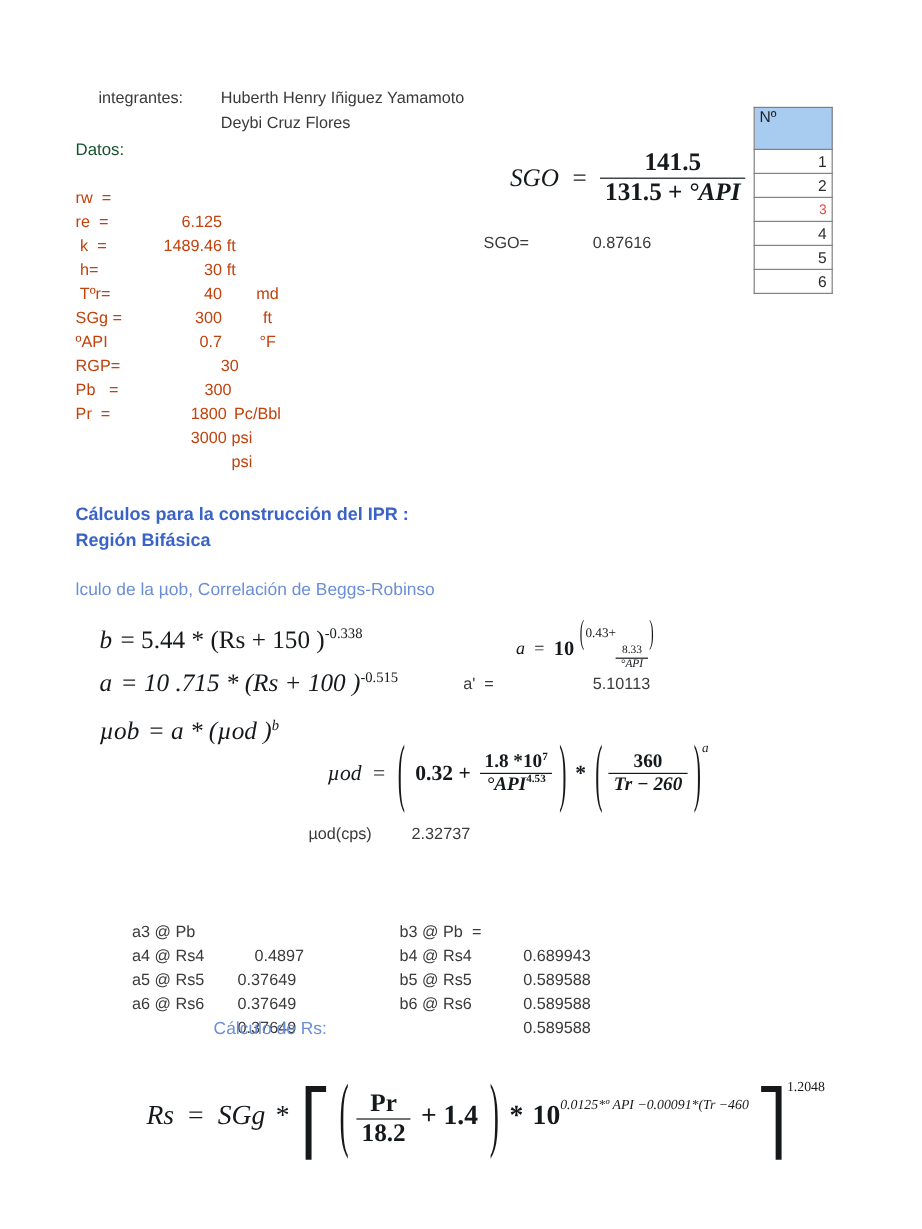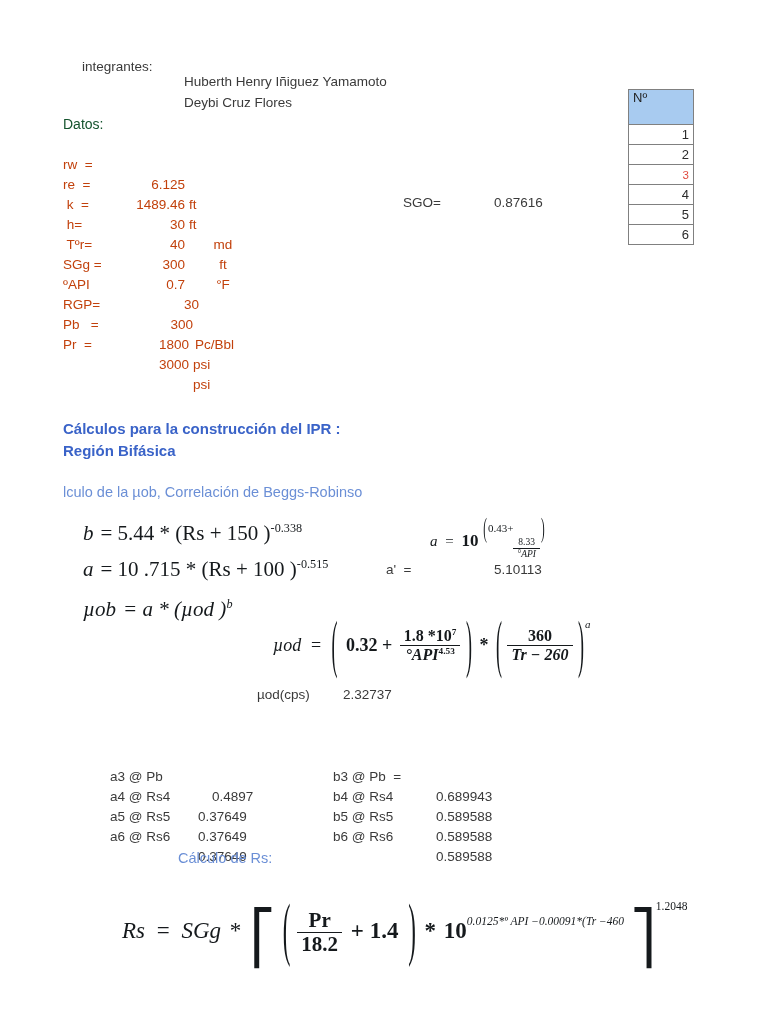--- a/index.html
+++ b/index.html
@@ -139,21 +139,21 @@
     line-height: 20px;
   }
   .ab-lbl { position: absolute; left: 0; width: 90px; }
   .ab-val { position: absolute; left: 88px; width: 78px; text-align: left; }
 </style>
 </head>
 <body>
 
 <div class="sheet">
 
-  <div class="abs txt" style="left:63px; top:57px;padding-left:19px;">integrantes:</div>
+  <div class="abs txt" style="left:63px; top:72px;padding-left:19px;">integrantes:</div>
   <div class="abs txt" style="left:184px; top:72px;">Huberth Henry Iñiguez Yamamoto</div>
   <div class="abs txt" style="left:184px; top:93px;">Deybi Cruz Flores</div>
   <div class="abs label-red" style="left:63px; top:114px; line-height:20px;">Datos:</div>
 
   <div class="param-row" style="left:63px; top:135px; width:200px;">
     <span class="p-name">rw  =</span>
     <span class="p-val">6.125</span>
     <span class="p-unit">ft</span>
   </div>
   <div class="param-row" style="left:63px; top:155px; width:200px;">
@@ -195,20 +195,28 @@
     <span class="p-name">Pb   =</span>
     <span class="p-val" style="left:54px;">1800</span>
     <span class="p-unit" style="left:130px;">psi</span>
   </div>
   <div class="param-row" style="left:63px; top:315px; width:200px;">
     <span class="p-name">Pr  =</span>
     <span class="p-val" style="left:54px;">3000</span>
     <span class="p-unit" style="left:130px;">psi</span>
   </div>
 
+  <div class="math" style="left:425px; top:124px; font-size:21px;">
+    <span class="mi vc">SGO</span>
+    <span class="vc" style="padding:0 6px;">=</span>
+    <span class="frac mb vc">
+      <span class="num">141.5</span>
+      <span class="den"><span>131.5 +</span><span class="mi" style="padding-left:5px;">°API</span></span>
+    </span>
+  </div>
 
   <div class="abs txt" style="left:403px; top:193px;">SGO=</div>
   <div class="abs txt" style="left:494px; top:193px;">0.87616</div>
 
   <table class="numtable">
     <tbody>
         <tr>
       <td class="hdr">Nº</td>
     </tr>
     <tr>
@@ -234,21 +242,21 @@
 
   <div class="abs head-blue" style="left:63px; top:419px; line-height:20px;">Cálculos para la construcción del IPR :</div>
   <div class="abs head-blue u" style="left:63px; top:441px; line-height:20px;">Región Bifásica </div>
   <div class="abs head-soft" style="left:63px; top:482px; line-height:20px;">lculo de la µob, Correlación de Beggs-Robinso</div>
 
   <div class="math" style="left:83px; top:521px; font-size:21px;">
     <span class="mi">b</span><span style="padding-left:7px;">= 5.44 * (Rs + 150 )</span><span class="sup">-0.338</span>
   </div>
 
   <div class="math" style="left:83px; top:557px; font-size:21px;">
-    <span class="mi">a</span><span style="padding-left:7px;">= 10 .715 * (Rs + 100 )</span><span class="sup">-0.515</span>
+    <span class="mi">a</span><span style="padding-left:7px;font-style:italic;">= 10 .715 * (Rs + 100 )</span><span class="sup">-0.515</span>
   </div>
 
   <div class="math" style="left:83px; top:597px; font-size:21px;">
     <span class="mi">µob</span><span class="mi" style="padding-left:7px;">= a * (µod )</span><span class="sup mi">b</span>
   </div>
 
   <div class="math" style="left:430px; top:510px; font-size:15px;">
     <span class="mi vc">a</span>
     <span class="vc" style="padding:0 4px;">=</span>
     <span class="mb vc" style="font-size:17px;">10</span>

